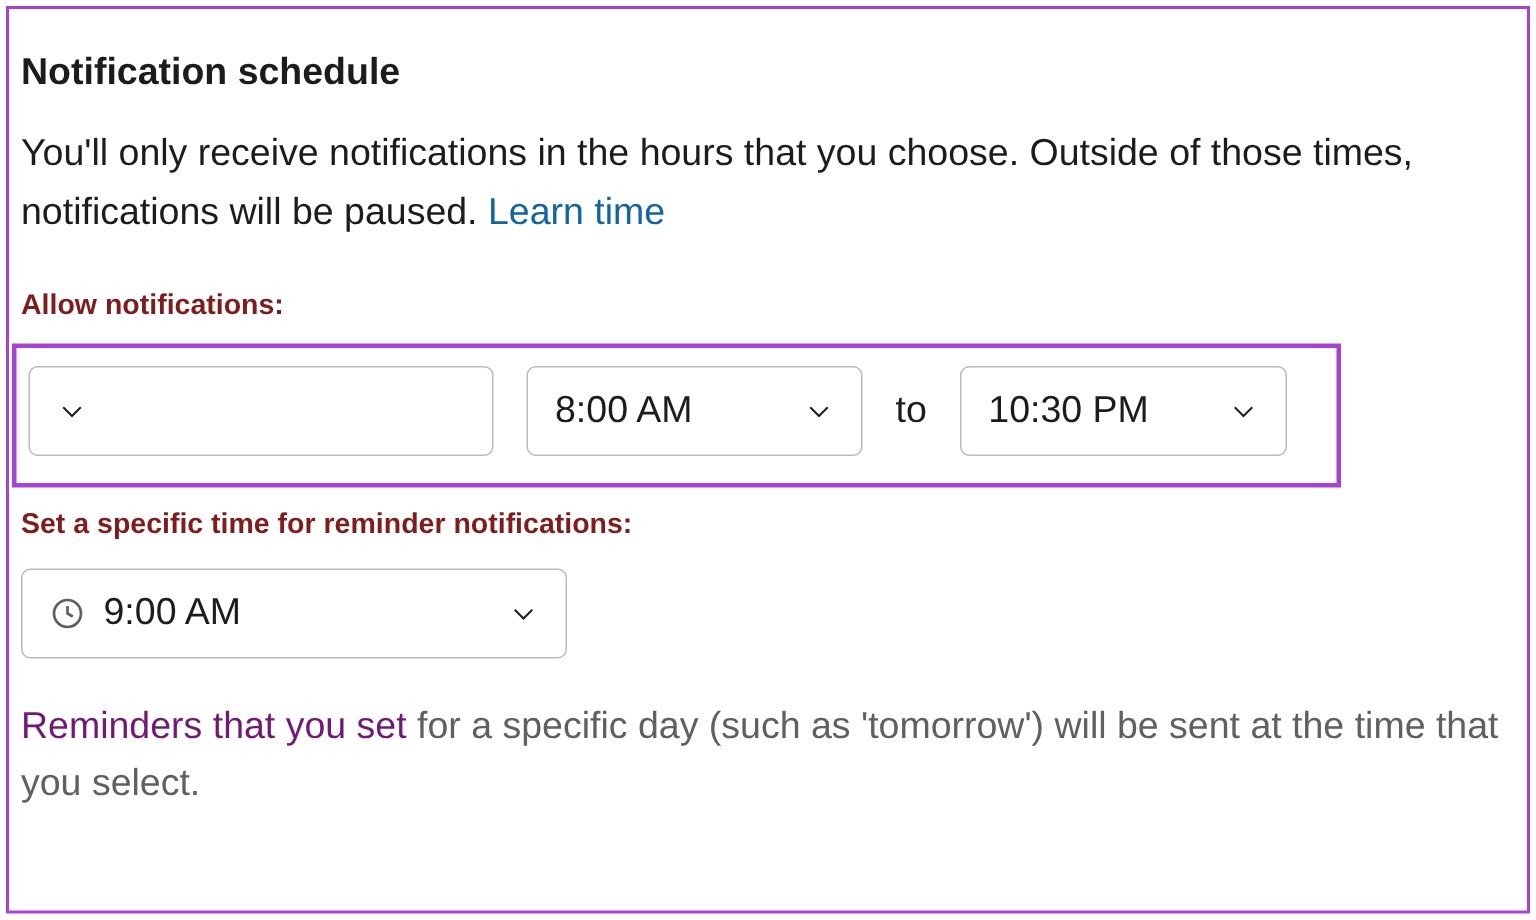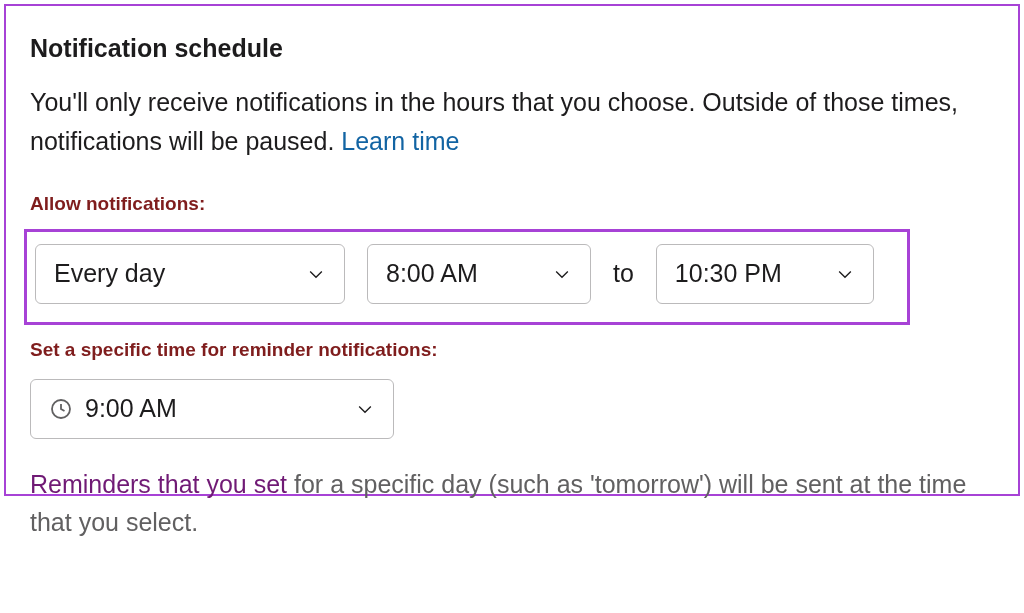--- a/index.html
+++ b/index.html
@@ -12,23 +12,23 @@
       background: #ffffff;
       width: 1024px;
       height: 613px;
       position: relative;
     }
     .outer-frame {
       position: absolute;
       left: 4px;
       top: 4px;
       width: 1016px;
-      height: 492px;
+      height: 605px;
       border: 2px solid #a742d6;
-      padding: 28px 16px 28px 24px;
+      padding: 28px 16px 28px 8px;
     }
     .section-title {
       font-size: 25px;
       font-weight: 700;
       color: #1d1c1d;
       margin-bottom: 20px;
     }
     .description {
       font-size: 25px;
       line-height: 1.55;
@@ -129,21 +129,20 @@
   <p class="description">
     <span>You'll only receive notifications in the hours that you choose. Outside of those times, notifications will be paused. </span><a class="learn-more-link">Learn time</a>
   </p>
 
   <div class="label">Allow notifications:</div>
 
   <div class="highlight-box">
     <div class="selector-row">
 
       <div class="dropdown dropdown-days">
-        <span>Every day</span>
         <svg class="chevron" viewBox="0 0 24 24" fill="none" stroke="#1d1c1d" stroke-width="1.6">
           <polyline points="5 9 12 16 19 9"></polyline>
         </svg>
       </div>
 
       <div class="dropdown dropdown-start">
         <span>8:00 AM</span>
         <svg class="chevron" viewBox="0 0 24 24" fill="none" stroke="#1d1c1d" stroke-width="1.6">
           <polyline points="5 9 12 16 19 9"></polyline>
         </svg>

